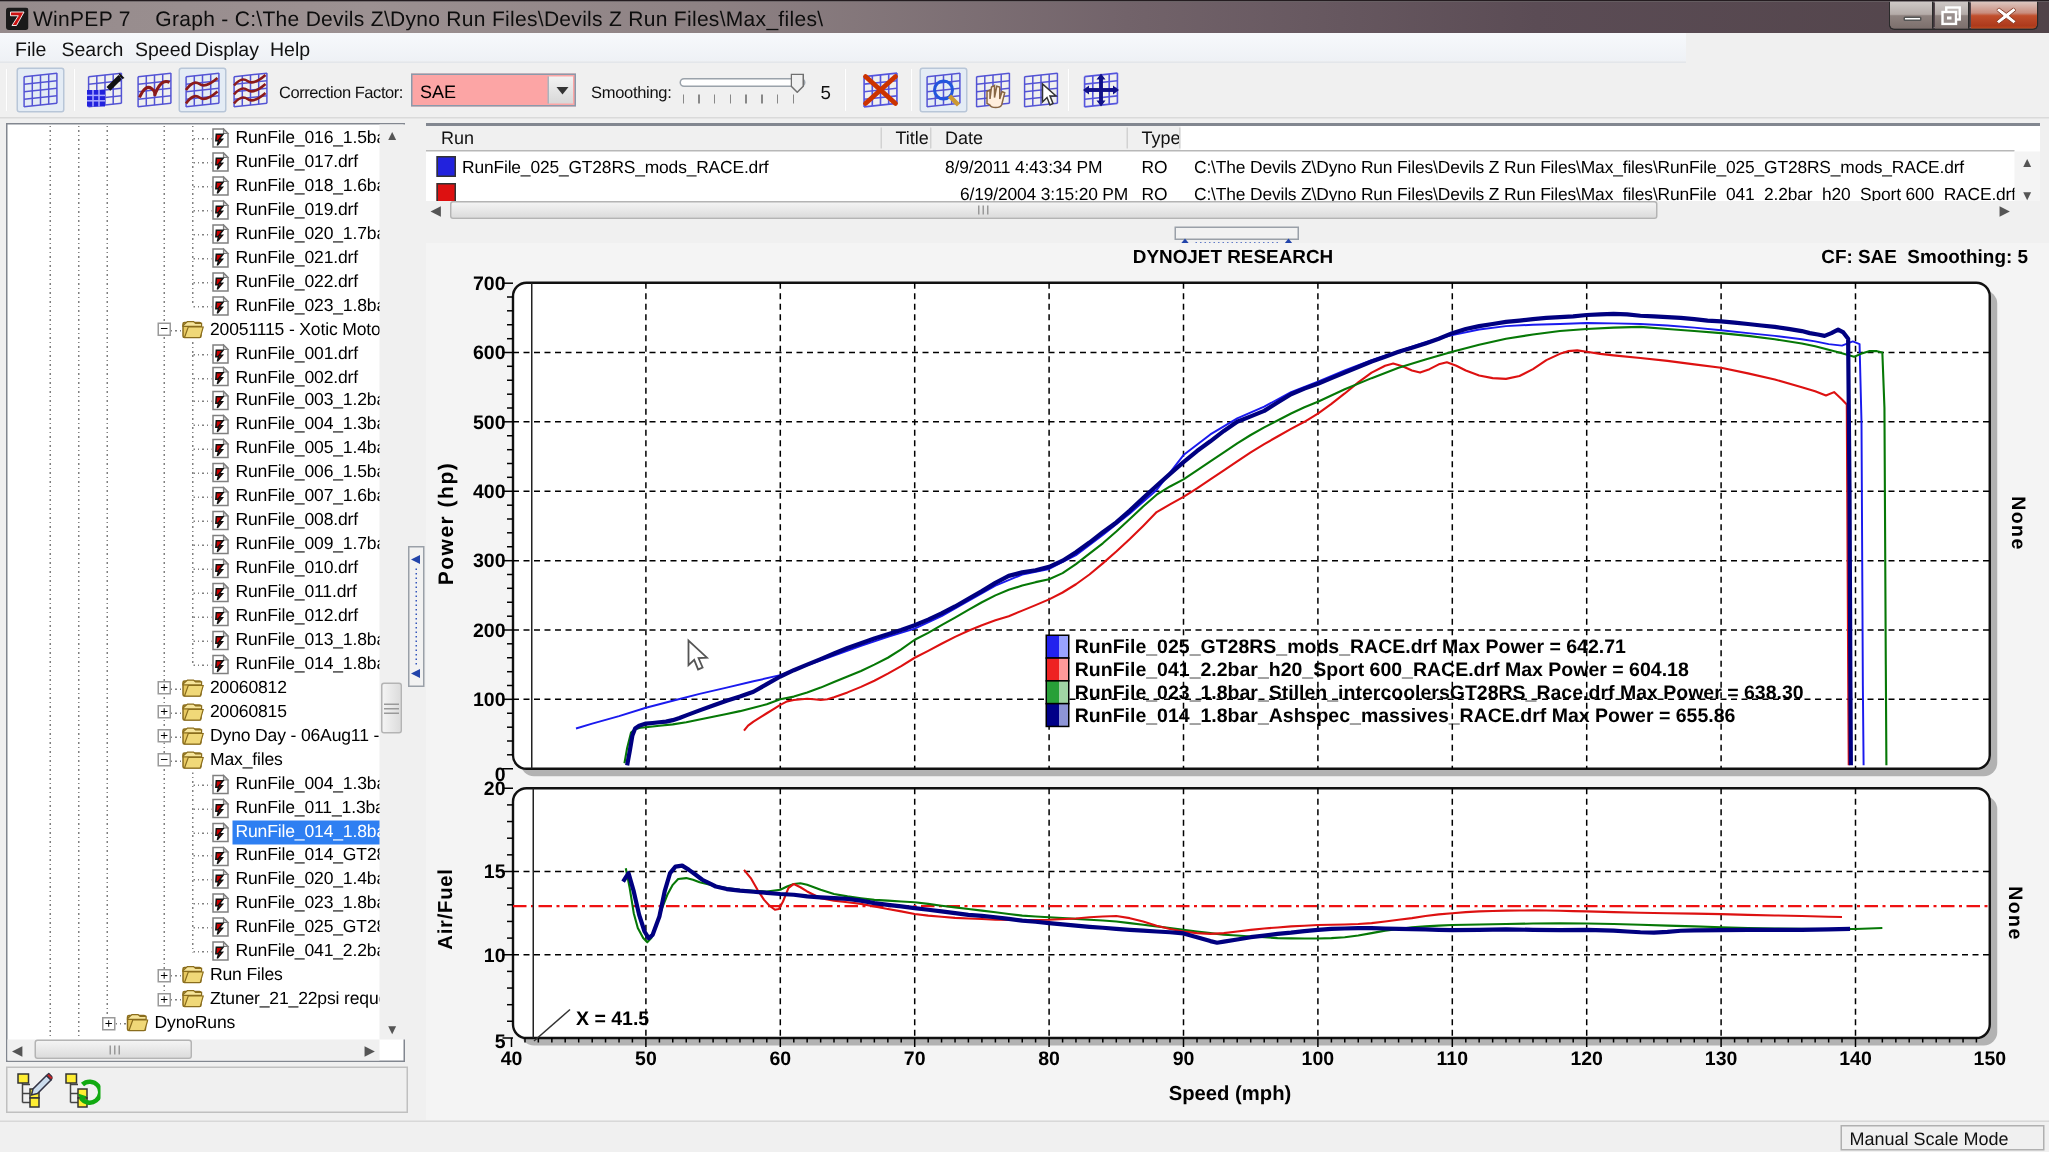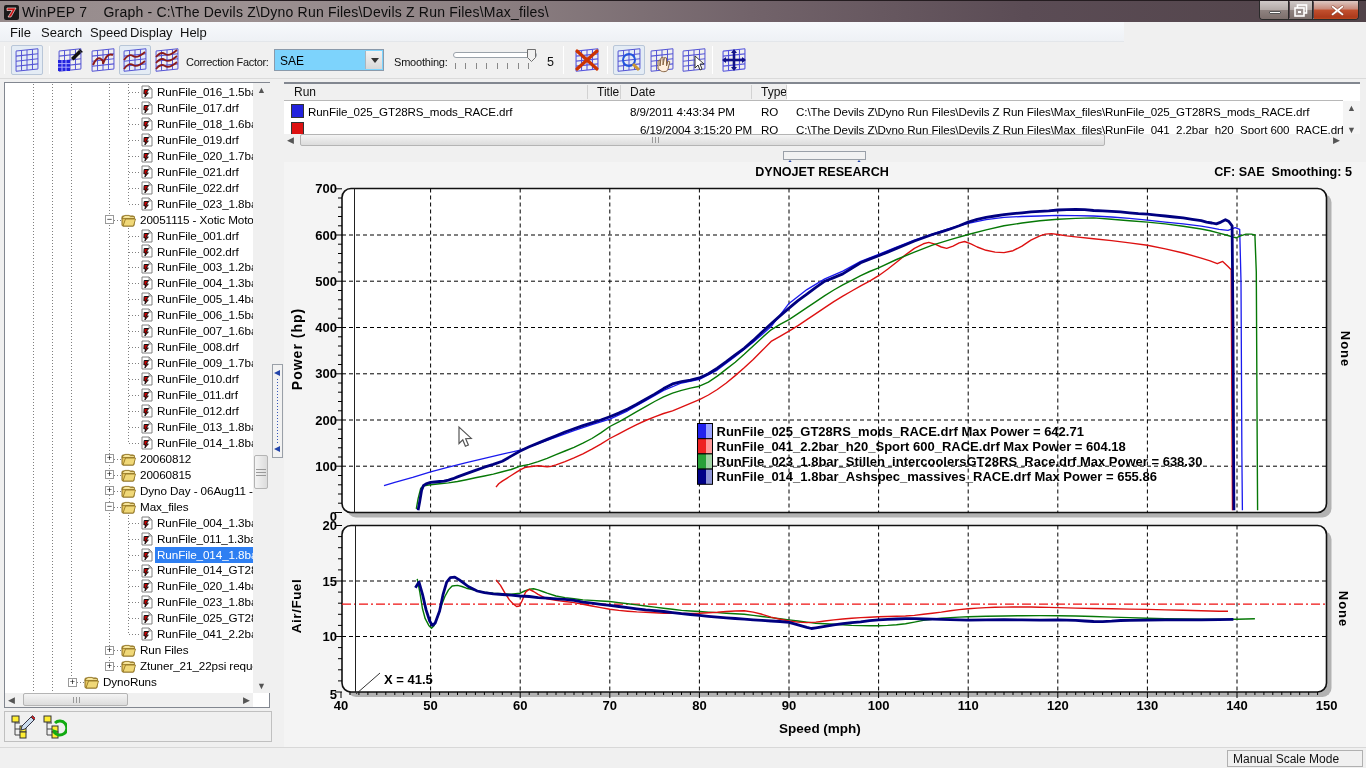--- a/index.html
+++ b/index.html
@@ -7,21 +7,21 @@
  background:linear-gradient(to right,#968b8c 0%,#9c9192 18%,#8d8183 35%,#72636a 55%,#5b4c55 75%,#514349 100%);
  border-top:1px solid #241c20;}
 #titlebar .ttext{position:absolute;left:22px;top:3px;font-size:14px;color:#0d0d0d;letter-spacing:0.2px}
 #menubar{position:absolute;left:0;top:22px;width:1124px;height:20px;background:linear-gradient(#f7f9fc,#eef1f5);border-bottom:1px solid #e3e6ea}
 #menubar span{position:absolute;top:3px;font-size:13px;color:#111}
 #toolbar{position:absolute;left:0;top:42px;width:1366px;height:37px;background:#f0f0f0;border-bottom:1px solid #dadada}
 .tbtn{position:absolute;top:3px;width:32px;height:30px;display:flex;align-items:center;justify-content:center}
 .tbtn.chk{border:1px solid #b8c6d8;background:#e4ecf5;border-radius:2px}
 .tsep{position:absolute;top:4px;width:1px;height:28px;background:#c8c8c8;border-right:1px solid #fff}
 .tlabel{position:absolute;font-size:11.5px;color:#111}
-#combo{position:absolute;left:274px;top:7px;width:110px;height:22px;background:#7dd3fc;border:1px solid #8a9aab}
+#combo{position:absolute;left:274px;top:7px;width:110px;height:22px;background:#fca5a5;border:1px solid #8a9aab}
 #combo .cbtxt{position:absolute;left:5px;top:4px;font-size:12px}
 #combo .cbbtn{position:absolute;right:1px;top:1px;width:17px;height:18px;background:linear-gradient(#f2f2f2,#d8d8d8);border-left:1px solid #aab4bd}
 #combo .cbbtn:after{content:"";position:absolute;left:5px;top:7px;border:4px solid transparent;border-top:5px solid #333}
 #main{position:absolute;left:0;top:0;width:1366px;height:768px;background:none}
 
 #tree{position:absolute;left:4px;top:82px;width:266px;height:626px;background:#fff;border:1px solid #828790;overflow:hidden}
 .vdot{position:absolute;width:1px;background-image:repeating-linear-gradient(to bottom,#808080 0 1px,transparent 1px 3px)}
 .hdot{position:absolute;height:1px;background-image:repeating-linear-gradient(to right,#808080 0 1px,transparent 1px 3px)}
 .titem{position:absolute;font-size:11.7px;color:#000;height:16px;line-height:16px;padding:0 2px;white-space:pre;letter-spacing:-0.1px}
 .titem.sel{background:#2e7ff2;color:#fff}

